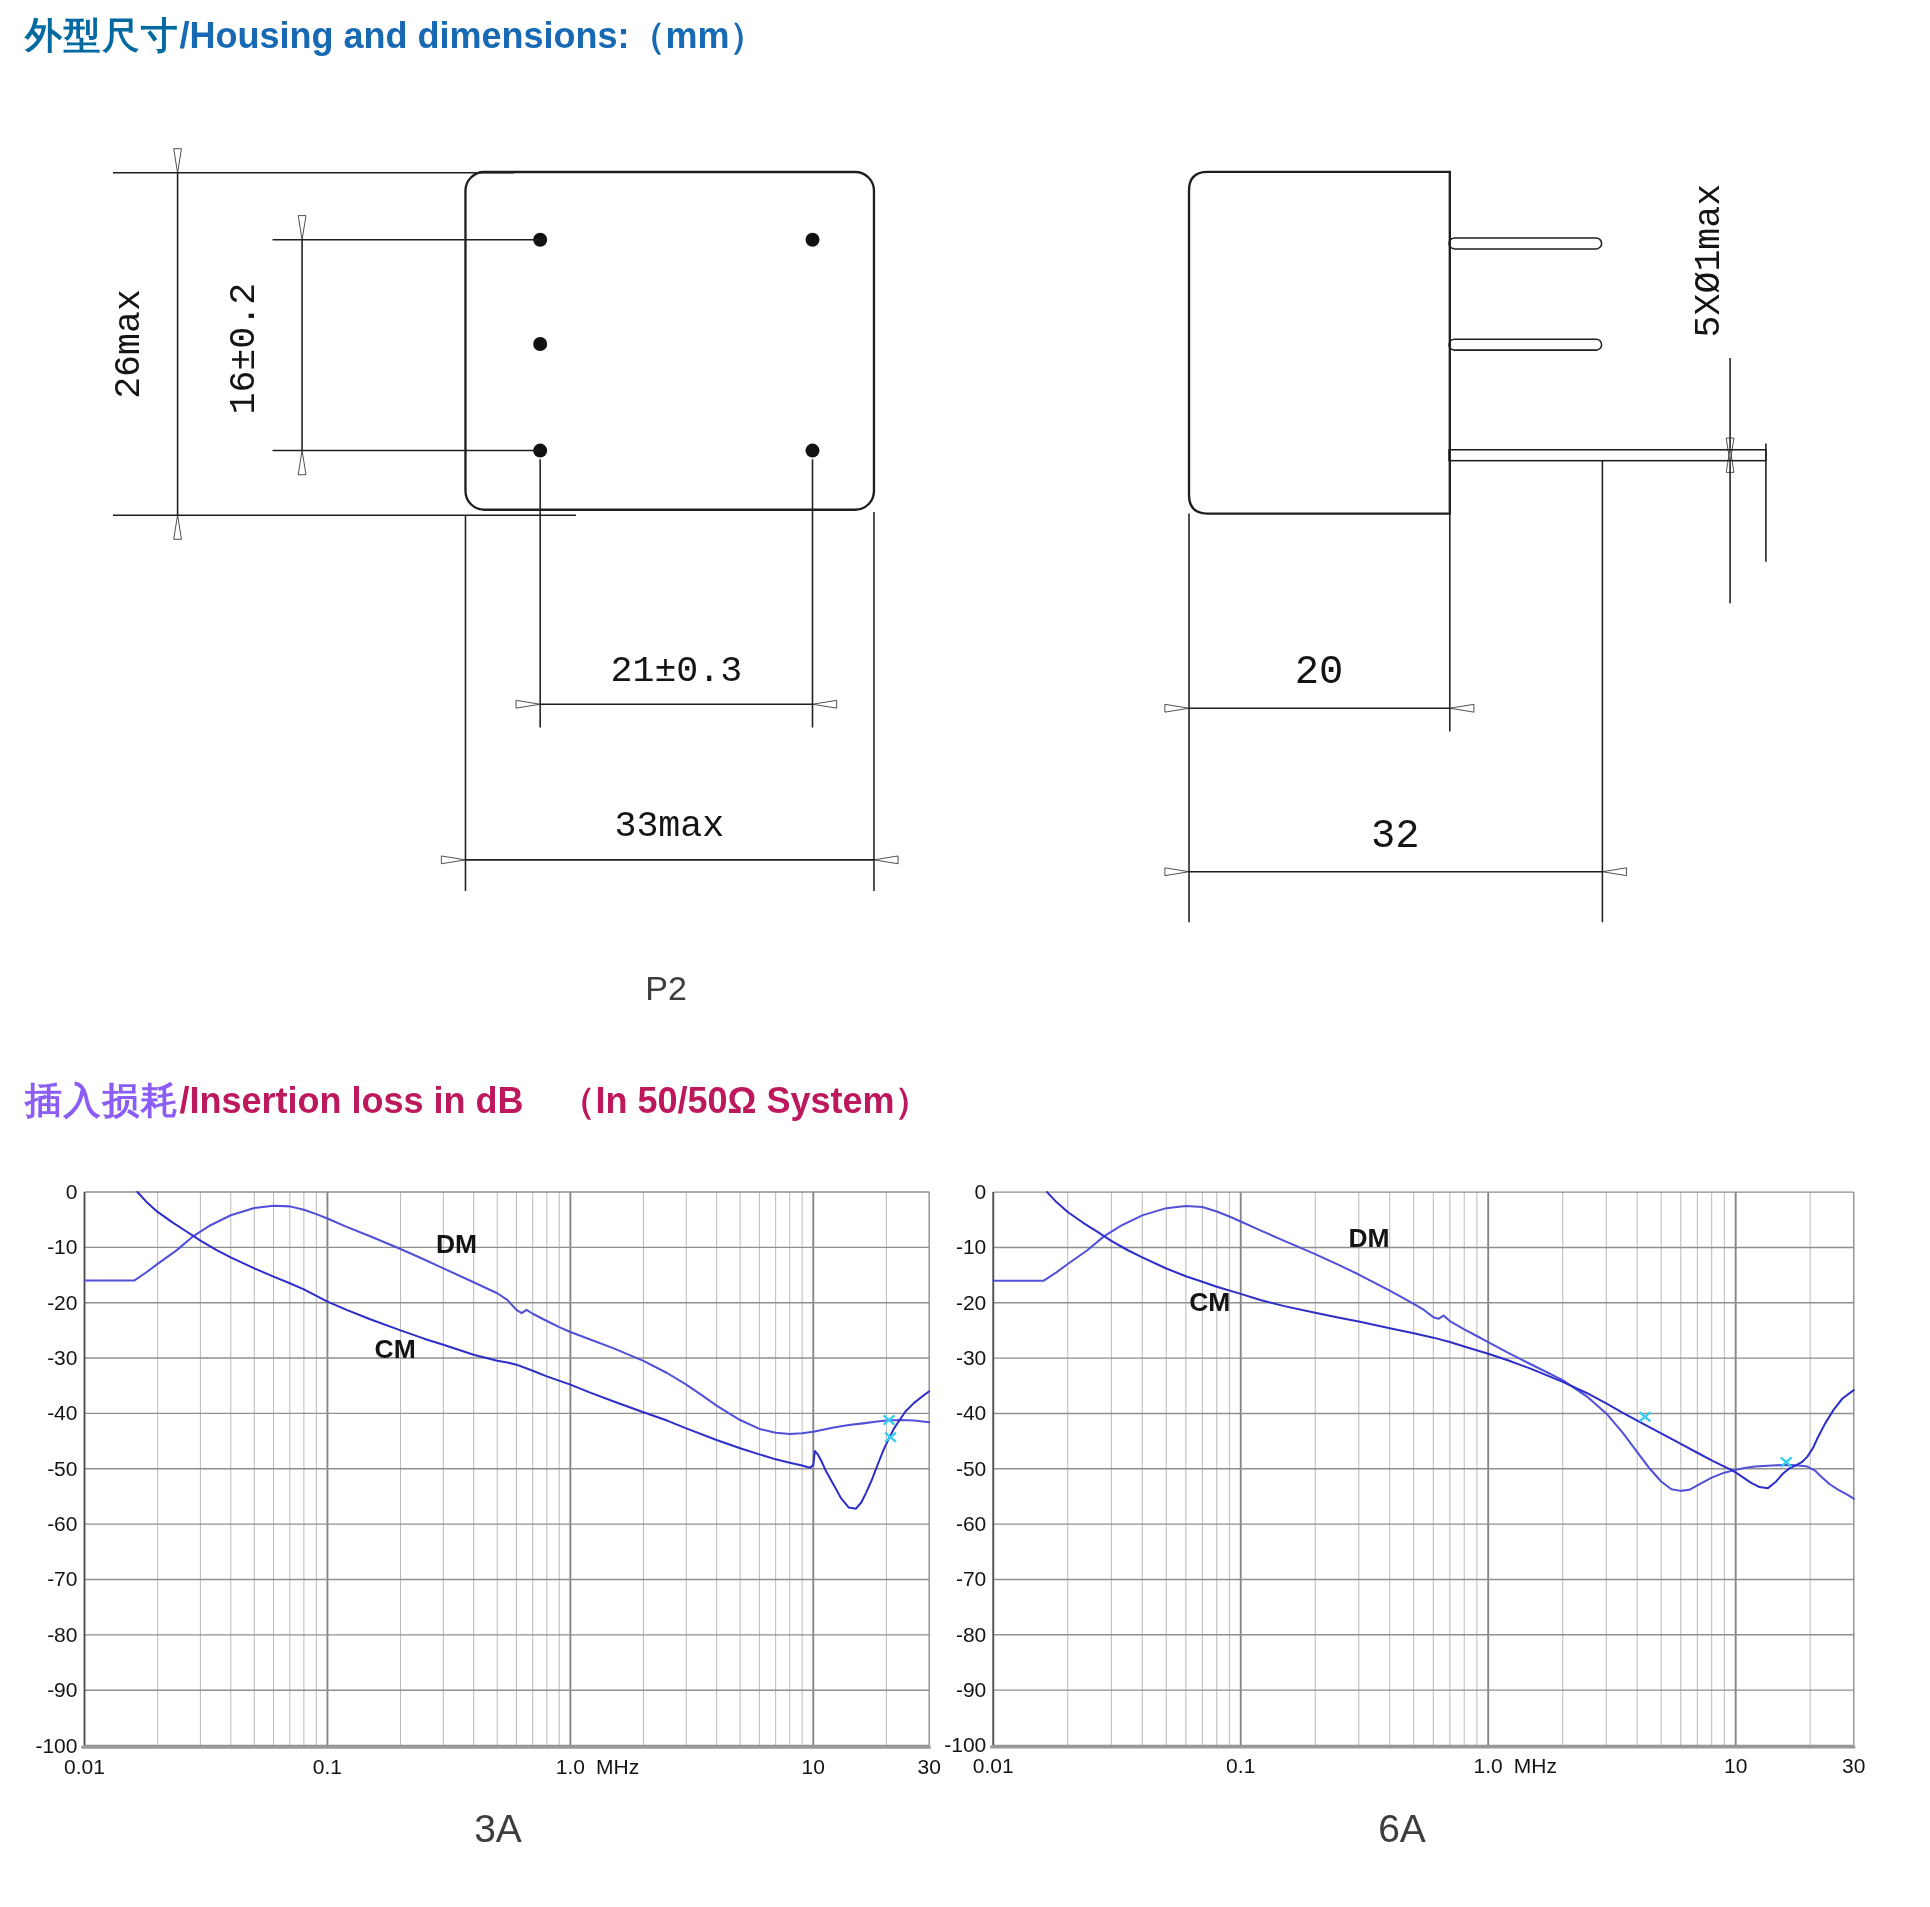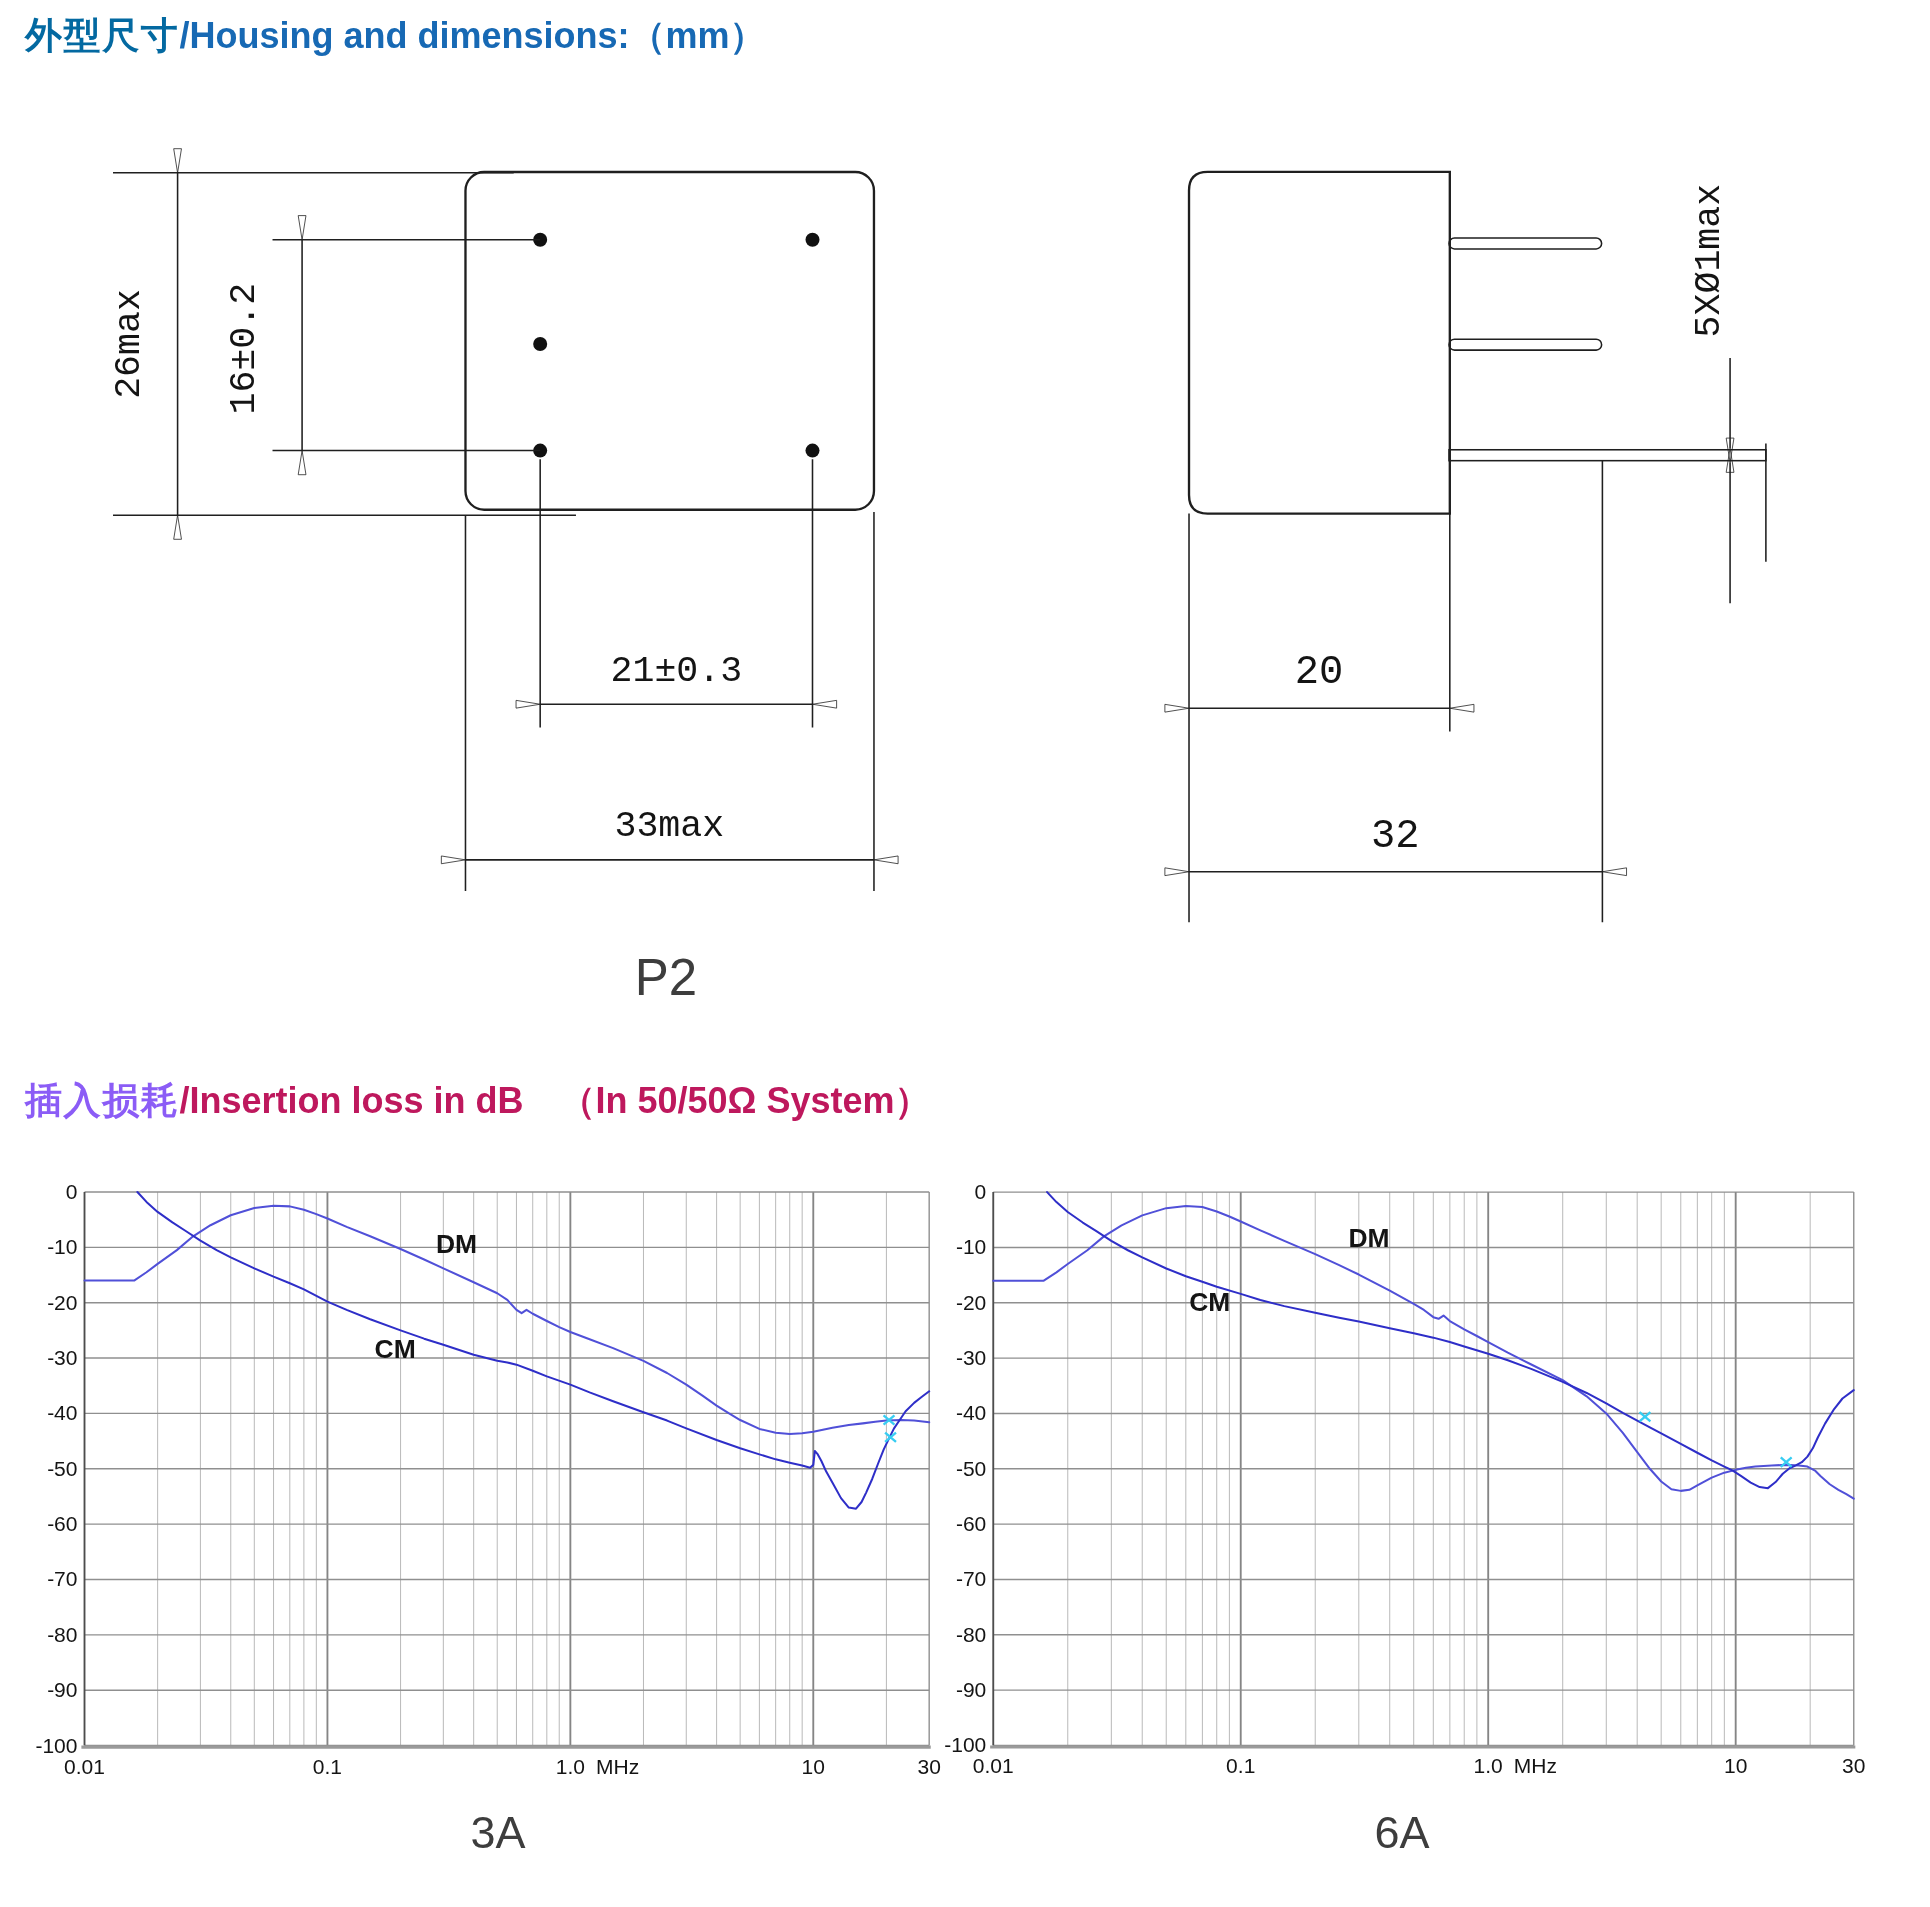--- a/index.html
+++ b/index.html
@@ -1,22 +1,22 @@
 <!DOCTYPE html>
 <html style="font-size:12.5px"><head>
 <meta charset="utf-8">
 <style>
   html,body{margin:0;padding:0;background:#fff;}
   body{width:1930px;height:1908px;position:relative;font-family:"Liberation Sans",sans-serif;overflow:hidden;}
   .hdr{position:absolute;left:25px;white-space:nowrap;}
   .hdr .zh{font-size:37px;font-weight:bold;letter-spacing:1.6px;}
   .hdr .en{font-size:36px;font-weight:700;}
   .caption{position:absolute;color:#3d3d3d;text-align:center;}
-  #p2cap{left:596px;top:948px;width:140px;font-size:51px;}
-  .chart-cap{font-size:45px;}
+  #p2cap{left:596px;top:969px;width:140px;font-size:34px;}
+  .chart-cap{font-size:39px;}
   #cap3a{left:428px;top:1807px;width:140px;}
   #cap6a{left:1332px;top:1807px;width:140px;}
   svg{position:absolute;overflow:visible;}
   svg text{font-family:"Liberation Mono",monospace;fill:#141414;}
   .dwg line,.dwg path,.dwg rect{stroke:#1f1f1f;fill:none;}
   .thin{stroke-width:2;}
   .thick{stroke-width:3;}
   .dot{fill:#111;stroke:none;}
   .dimtxt{font-size:47px;}
   .chart text{font-family:"Liberation Sans",sans-serif;}

